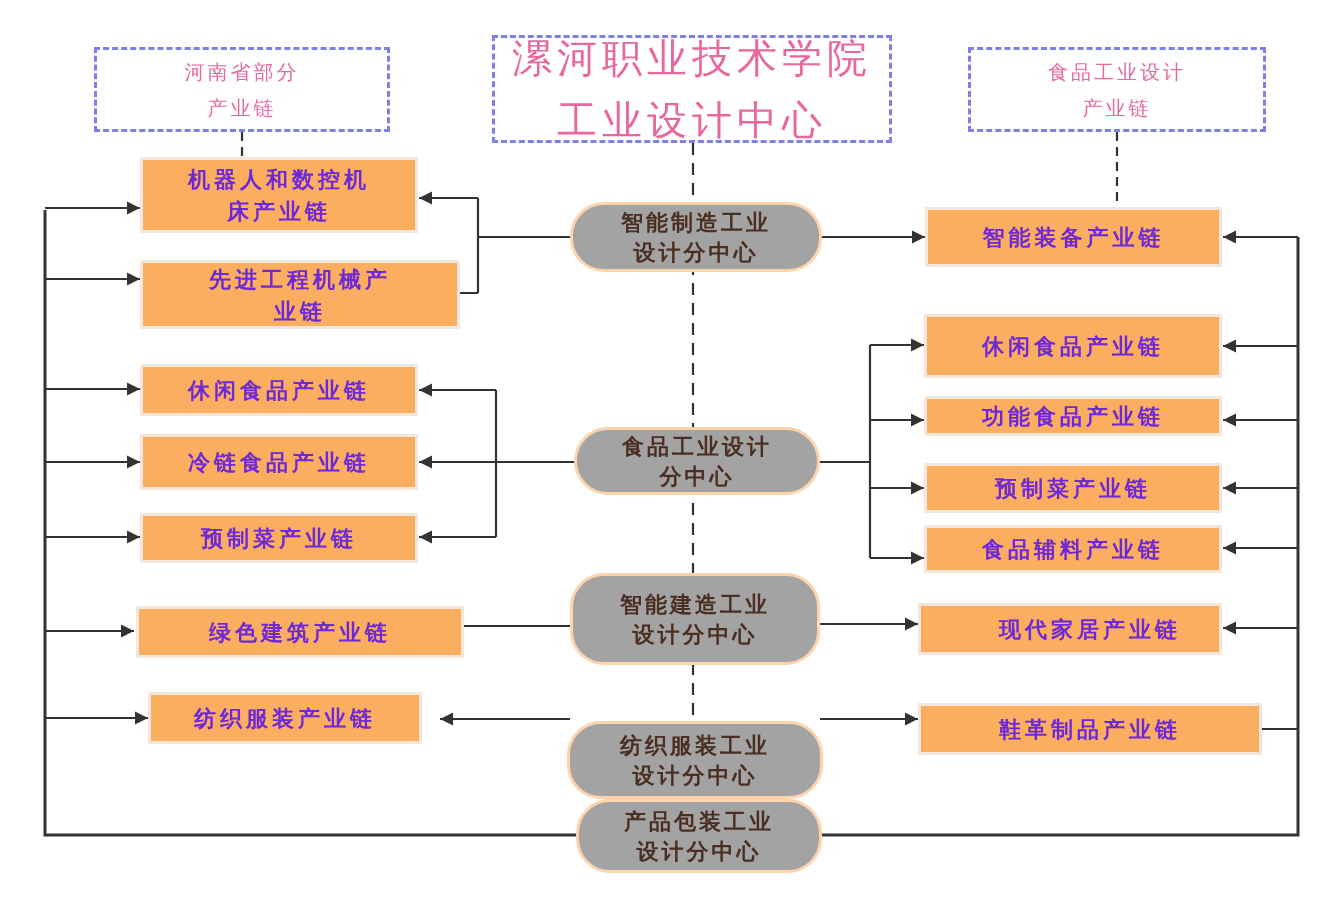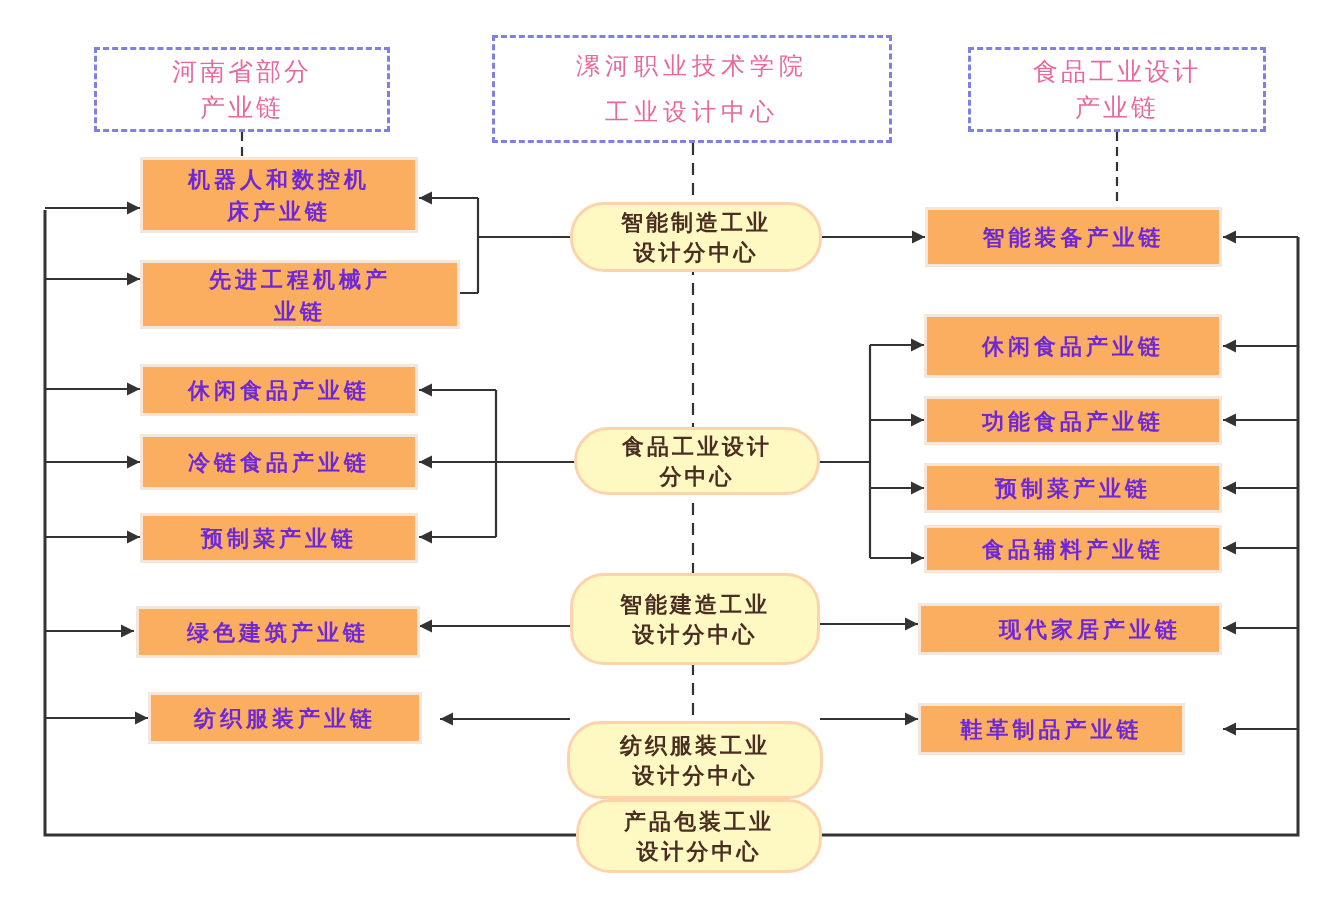--- a/index.html
+++ b/index.html
@@ -2,27 +2,27 @@
 <html><head>
 <meta charset="utf-8">
 <style>
   html, body { margin:0; padding:0; background:#ffffff; }
   body { width:1342px; height:909px; position:relative; overflow:hidden;
          font-family:"DejaVu Serif", "Liberation Serif", serif; }
   #wires { position:absolute; left:0; top:0; width:1342px; height:909px; }
   .hdr { position:absolute; box-sizing:border-box; border:3px dashed #7f7fe8;
          color:#e8689e; display:flex; align-items:center; justify-content:center;
          text-align:center; background:#fff; }
-  .hdr-side { font-size:25px; line-height:36px; letter-spacing:3px; }
-  .hdr-main { font-size:24px; line-height:46px; letter-spacing:5px; }
+  .hdr-side { font-size:20px; line-height:36px; letter-spacing:3px; }
+  .hdr-main { font-size:40px; line-height:62px; letter-spacing:5px; }
   .box { position:absolute; box-sizing:border-box; background:#fbad60;
          border:3px solid #f5e6dc; color:#6d28d9; display:flex; align-items:center;
          justify-content:center; text-align:center; font-size:22px; line-height:32px;
          letter-spacing:4px; font-weight:bold; }
-  .pill { position:absolute; box-sizing:border-box; background:#fef9c3;
+  .pill { position:absolute; box-sizing:border-box; background:#a3a3a3;
           border:3px solid #fcd3ad; border-radius:34px; color:#4a2e22;
           display:flex; align-items:center; justify-content:center; text-align:center;
           font-size:22px; line-height:30px; letter-spacing:3px; font-weight:bold; }
   .txt { white-space:pre-line; }
 </style>
 </head>
 <body>
 
 <svg id="wires" xmlns="http://www.w3.org/2000/svg">
   <defs>
@@ -124,40 +124,40 @@
 </div>
 <div class="box" style="left:140px;top:364px;width:278px;height:52px;">
   <span class="txt">休闲食品产业链</span>
 </div>
 <div class="box" style="left:140px;top:434px;width:278px;height:56px;">
   <span class="txt">冷链食品产业链</span>
 </div>
 <div class="box" style="left:140px;top:513px;width:278px;height:50px;">
   <span class="txt">预制菜产业链</span>
 </div>
-<div class="box" style="left:136px;top:606px;width:284px;height:52px;">
+<div class="box" style="left:136px;top:606px;width:328px;height:52px;">
   <span class="txt">绿色建筑产业链</span>
 </div>
 <div class="box" style="left:148px;top:692px;width:274px;height:52px;">
   <span class="txt">纺织服装产业链</span>
 </div>
 
 <div class="box" style="left:925px;top:207px;width:297px;height:60px;">
   <span class="txt">智能装备产业链</span>
 </div>
 <div class="box" style="left:924px;top:314px;width:298px;height:64px;">
   <span class="txt">休闲食品产业链</span>
 </div>
-<div class="box" style="left:924px;top:396px;width:298px;height:49px;">
+<div class="box" style="left:924px;top:396px;width:298px;height:40px;">
   <span class="txt">功能食品产业链</span>
 </div>
 <div class="box" style="left:924px;top:463px;width:298px;height:50px;">
   <span class="txt">预制菜产业链</span>
 </div>
 <div class="box" style="left:924px;top:525px;width:298px;height:48px;">
   <span class="txt">食品辅料产业链</span>
 </div>
 <div class="box" style="left:918px;top:603px;width:304px;height:52px;padding-left:40px;">
   <span class="txt">现代家居产业链</span>
 </div>
-<div class="box" style="left:918px;top:703px;width:267px;height:52px;">
+<div class="box" style="left:918px;top:703px;width:344px;height:52px;">
   <span class="txt">鞋革制品产业链</span>
 </div>
 
 </body></html>

